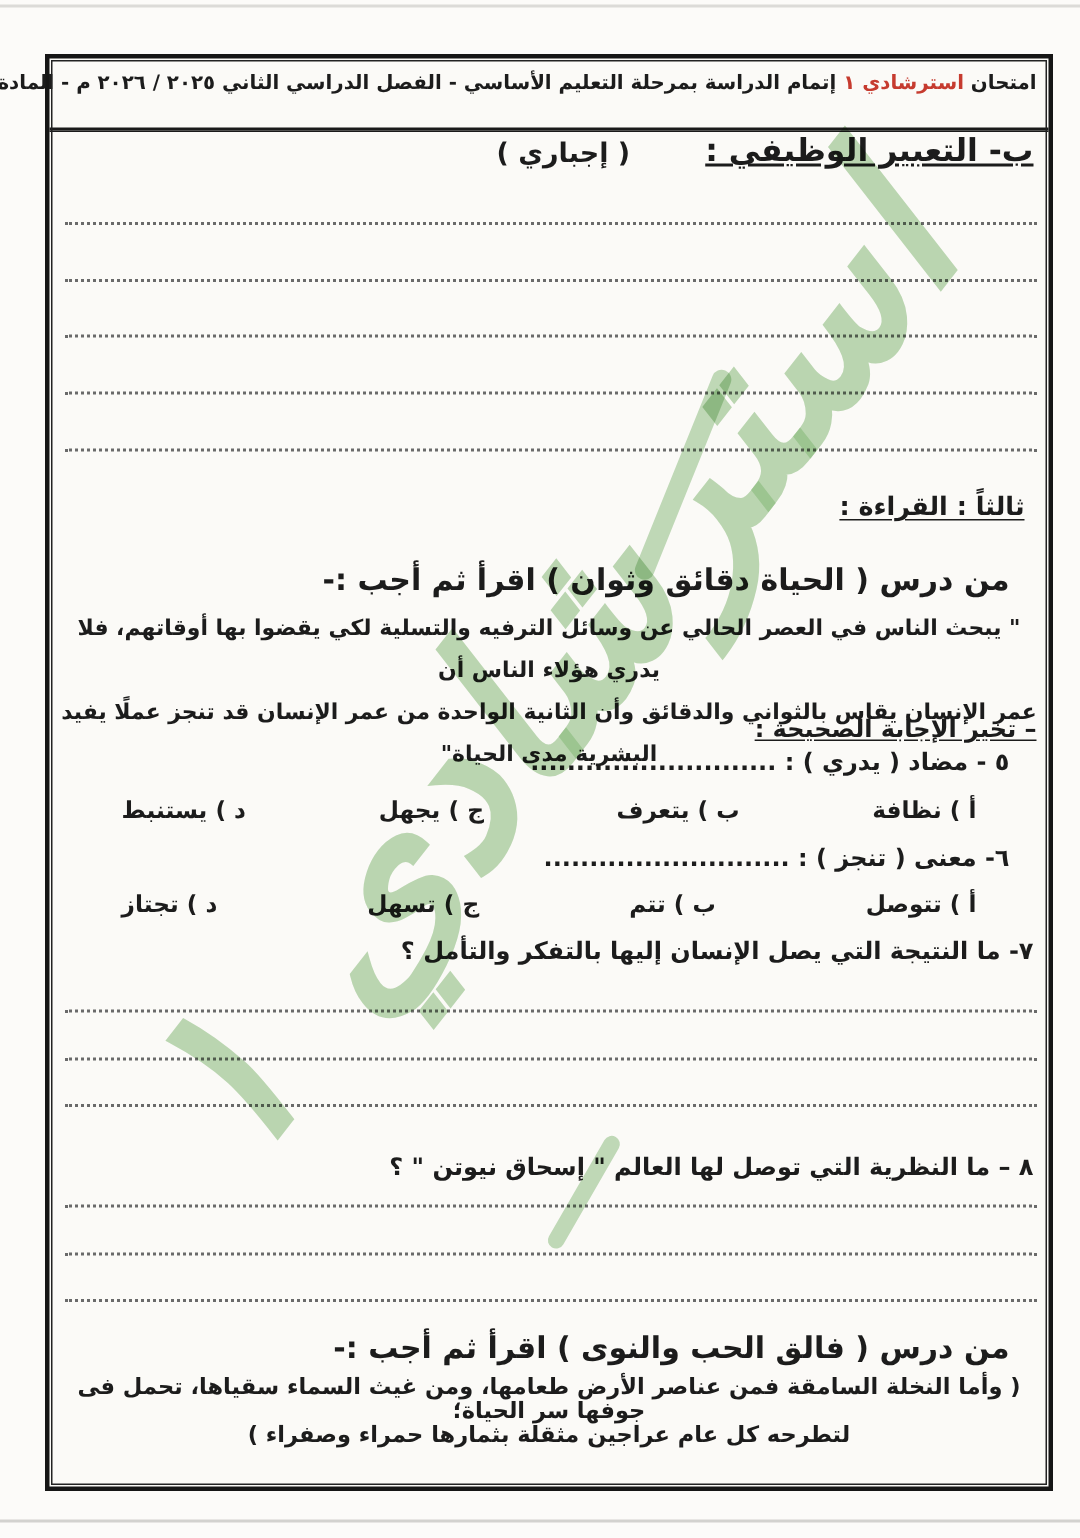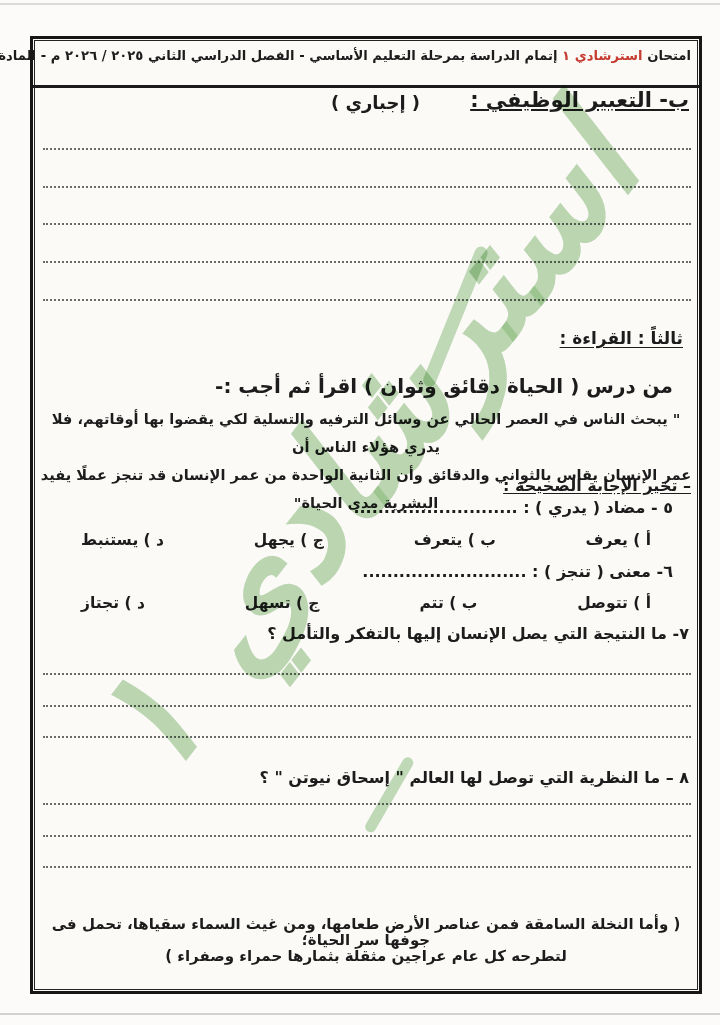--- a/index.html
+++ b/index.html
@@ -97,21 +97,21 @@
 
   <div class="abs passage passage1">
     <span>" يبحث الناس في العصر الحالي عن وسائل الترفيه والتسلية لكي يقضوا بها أوقاتهم، فلا يدري هؤلاء الناس أن</span><br>
     <span>عمر الإنسان يقاس بالثواني والدقائق وأن الثانية الواحدة من عمر الإنسان قد تنجز عملًا يفيد البشرية مدى الحياة"</span>
   </div>
 
   <div class="abs choose">– تخير الإجابة الصحيحة :</div>
 
   <div class="abs qline q5">٥ - مضاد ( يدري ) : ...........................</div>
   <div class="abs opts opts5">
-    <span>أ ) يعرف</span>
+    <span>أ ) نظافة</span>
     <span>ب ) يتعرف</span>
     <span>ج ) يجهل</span>
     <span>د ) يستنبط</span>
   </div>
 
   <div class="abs qline q6">٦- معنى ( تنجز ) : ...........................</div>
   <div class="abs opts opts6">
     <span>أ ) تتوصل</span>
     <span>ب ) تتم</span>
     <span>ج ) تسهل</span>
@@ -121,18 +121,19 @@
   <div class="abs qline q7">٧- ما النتيجة التي  يصل الإنسان إليها بالتفكر والتأمل ؟</div>
   <div class="dotline" style="top:634px"></div>
   <div class="dotline" style="top:666px"></div>
   <div class="dotline" style="top:697px"></div>
 
   <div class="abs qline q8">٨ – ما النظرية التي توصل لها العالم " إسحاق نيوتن " ؟</div>
   <div class="dotline" style="top:764px"></div>
   <div class="dotline" style="top:796px"></div>
   <div class="dotline" style="top:827px"></div>
 
+  <div class="abs lesson-intro lesson2">من  درس (  فالق الحب والنوى  ) اقرأ  ثم أجب :-</div>
   <div class="abs passage passage2">
     <span>( وأما النخلة السامقة فمن عناصر الأرض طعامها، ومن غيث السماء سقياها، تحمل فى جوفها سر الحياة؛</span><br>
     <span>لتطرحه كل عام عراجين مثقلة بثمارها حمراء وصفراء )</span>
   </div>
 
 </div>
 
 </body></html>

